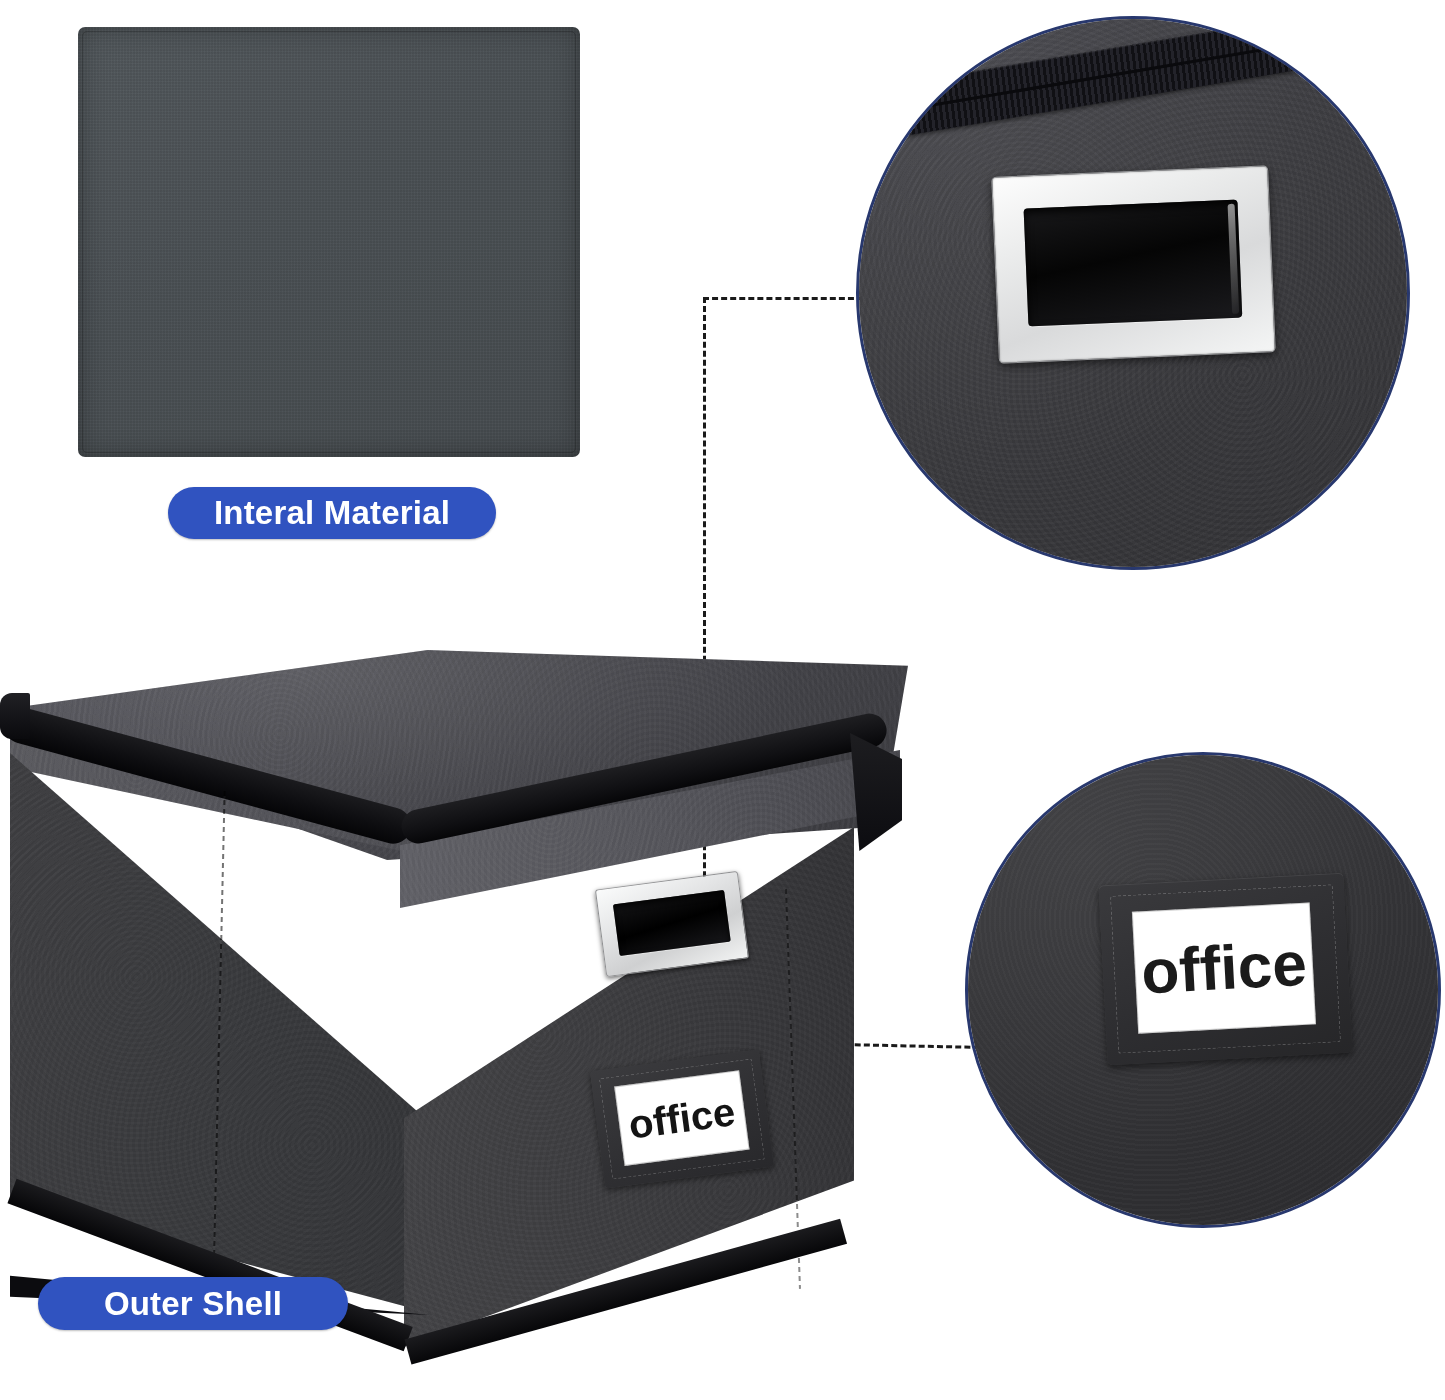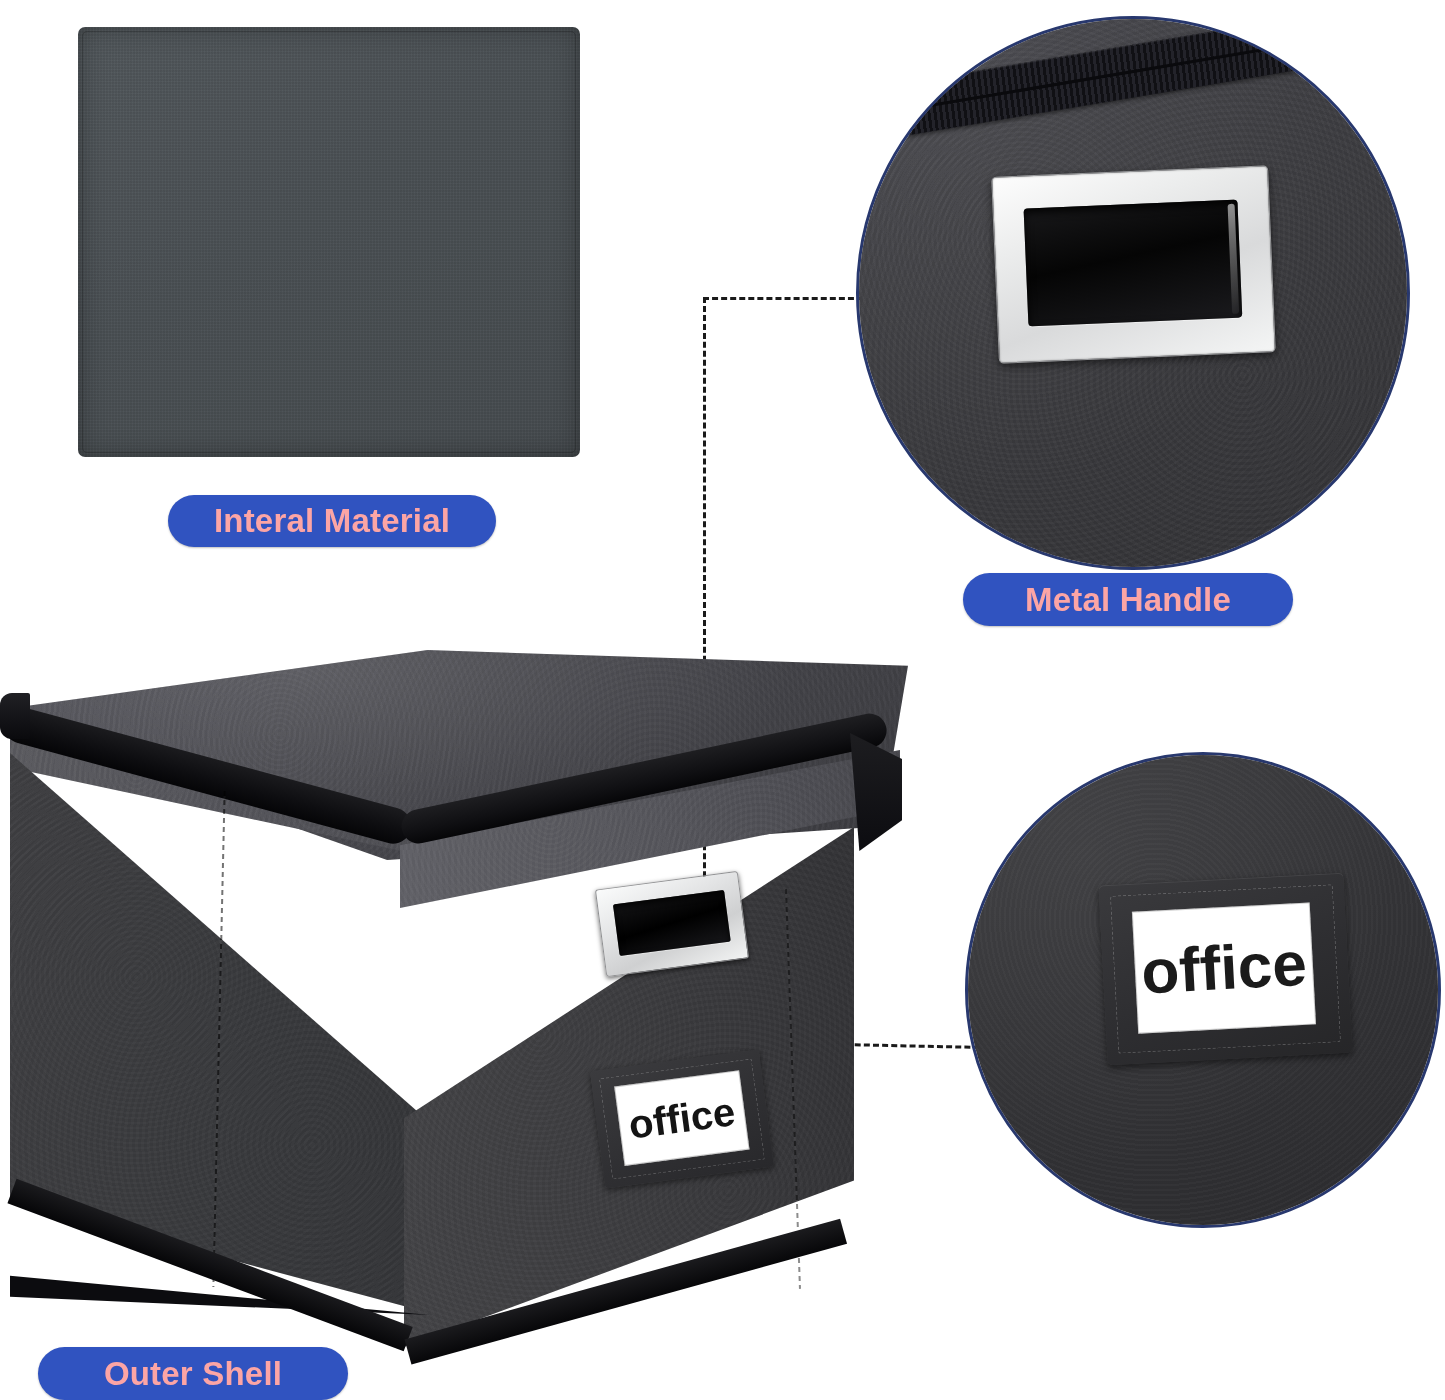--- a/index.html
+++ b/index.html
@@ -19,32 +19,31 @@
     overflow: hidden;
   }
 
   
   .pill {
     position: absolute;
     display: flex;
     align-items: center;
     justify-content: center;
     background: #3053c0;
-    color: #fca5a5;
+    color: #ffffff;
     border-radius: 999px;
     font-weight: bold;
     letter-spacing: 0.2px;
     white-space: nowrap;
     box-shadow: 0 1px 2px rgba(0,0,0,0.25);
-    margin-top: 8px;
   }
   #pill-internal  { left: 168px;  top: 487px;  width: 328px; height: 52px; font-size: 33px; }
   #pill-handle    { left: 963px;  top: 565px;  width: 330px; height: 53px; font-size: 33px; }
   #pill-labelslot { left: 1062px; top: 1273px; width: 300px; height: 53px; font-size: 33px; }
-  #pill-outer     { left: 38px;   top: 1339px; width: 310px; height: 53px; font-size: 33px; }
+  #pill-outer     { left: 38px;   top: 1277px; width: 310px; height: 53px; font-size: 33px; }
 
   
   #swatch {
     position: absolute;
     left: 78px;
     top: 27px;
     width: 502px;
     height: 430px;
     border-radius: 7px;
     background:
@@ -433,16 +432,15 @@
 
     <div class="face" id="plaque-box">
       <div class="stitch"></div>
       <div class="card">
         <span>office</span>
       </div>
     </div>
   </div>
 
   <div class="pill" id="pill-internal">Interal Material</div>
-  <div class="pill" id="pill-handle">Metal Handle</div>
   <div class="pill" id="pill-outer">Outer Shell</div>
 
 </div>
 
 </body></html>

